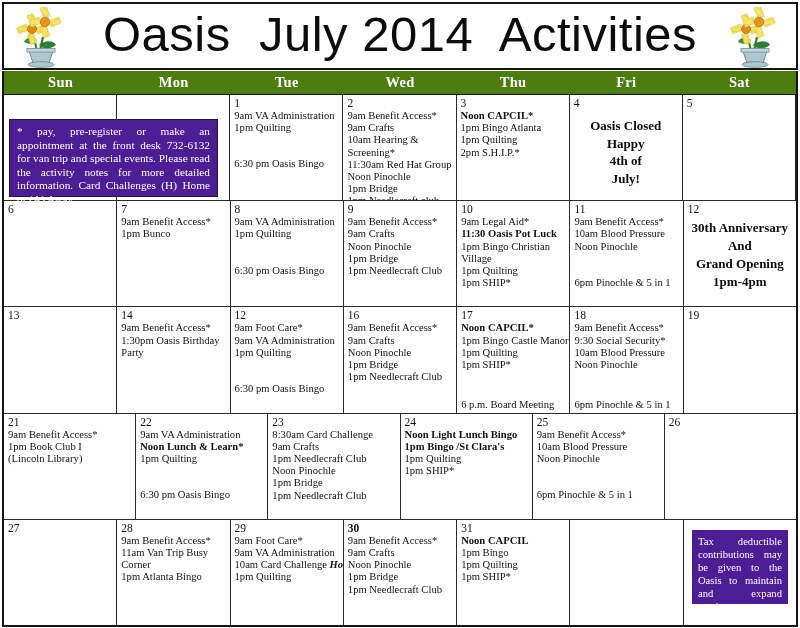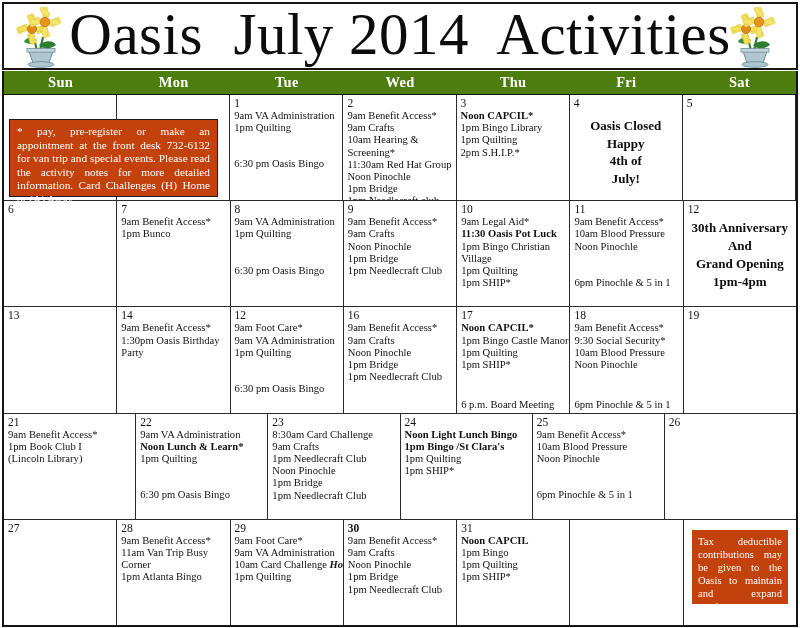--- a/index.html
+++ b/index.html
@@ -25,22 +25,22 @@
     height: 68px;
     margin: 2px 2px 0 2px;
     border: 2px solid #151515;
     background: #ffffff;
     box-sizing: border-box;
     display: flex;
     align-items: center;
     justify-content: center;
   }
   .banner-title {
-    font-family: Liberation Serif, serif;
-    font-size: 59px;
+    font-family: Liberation Sans, sans-serif;
+    font-size: 49px;
     line-height: 1;
     letter-spacing: 0.5px;
     color: #0c0c0c;
     white-space: pre;
     margin: 0 6px;
     padding-bottom: 4px;
   }
   .flower {
     position: absolute;
     top: 3px;
@@ -130,21 +130,21 @@
     font-size: 13px;
     line-height: 17.5px;
     color: #0c0c0c;
     margin-top: 8px;
   }
   .feature.tight { margin-top: 4px; line-height: 18px; }
 
   
   .callout {
     position: absolute;
-    background: #c2410c;
+    background: #4c1d95;
     color: #ffffff;
     box-sizing: border-box;
     text-align: justify;
     font-size: 11.3px;
     line-height: 13.6px;
     padding: 5px 7px 4px 7px;
     z-index: 5;
   }
   .callout.note {
     left: 5px;
@@ -289,21 +289,21 @@
             <div class="ev">11:30am Red Hat Group</div>
             <div class="ev">Noon Pinochle</div>
             <div class="ev">1pm Bridge</div>
             <div class="ev">1pm Needlecraft club</div>
           </div>
         </div>
         <div class="cell">
           <span class="daynum">3</span>
           <div class="events">
             <div class="ev b">Noon CAPCIL*</div>
-            <div class="ev">1pm Bingo Library</div>
+            <div class="ev">1pm Bingo Atlanta</div>
             <div class="ev">1pm Quilting</div>
             <div class="ev">2pm S.H.I.P.*</div>
           </div>
         </div>
         <div class="cell">
           <span class="daynum">4</span>
           <div class="feature">
             <div>Oasis Closed</div>
             <div>Happy</div>
             <div>4th of</div>

